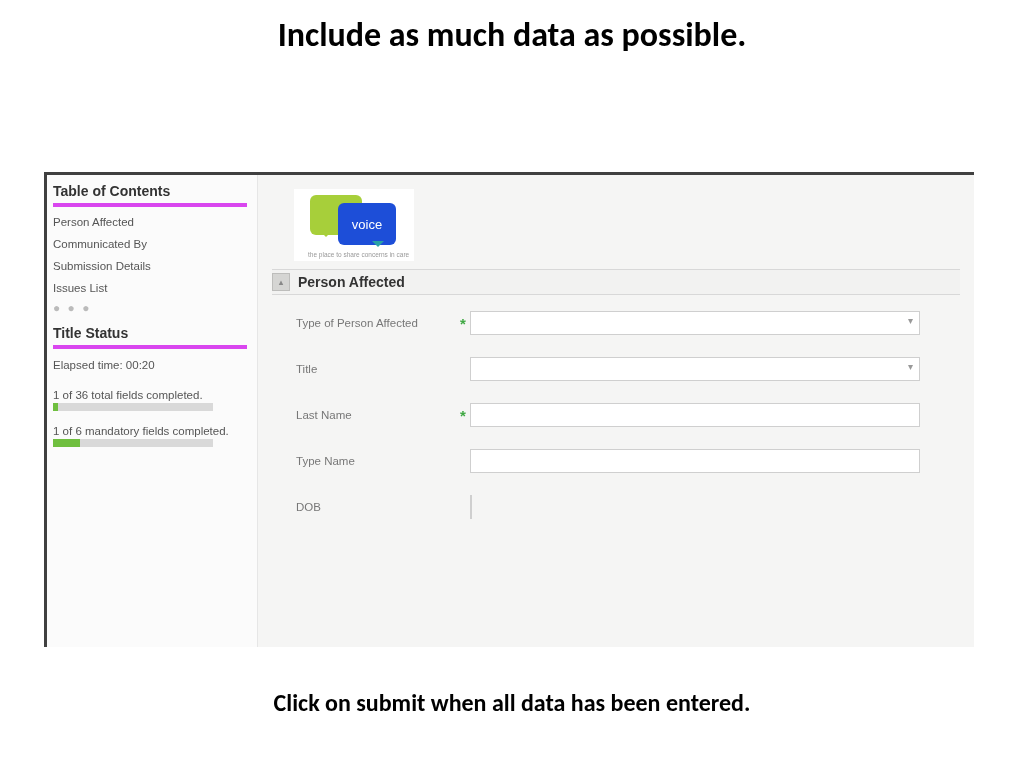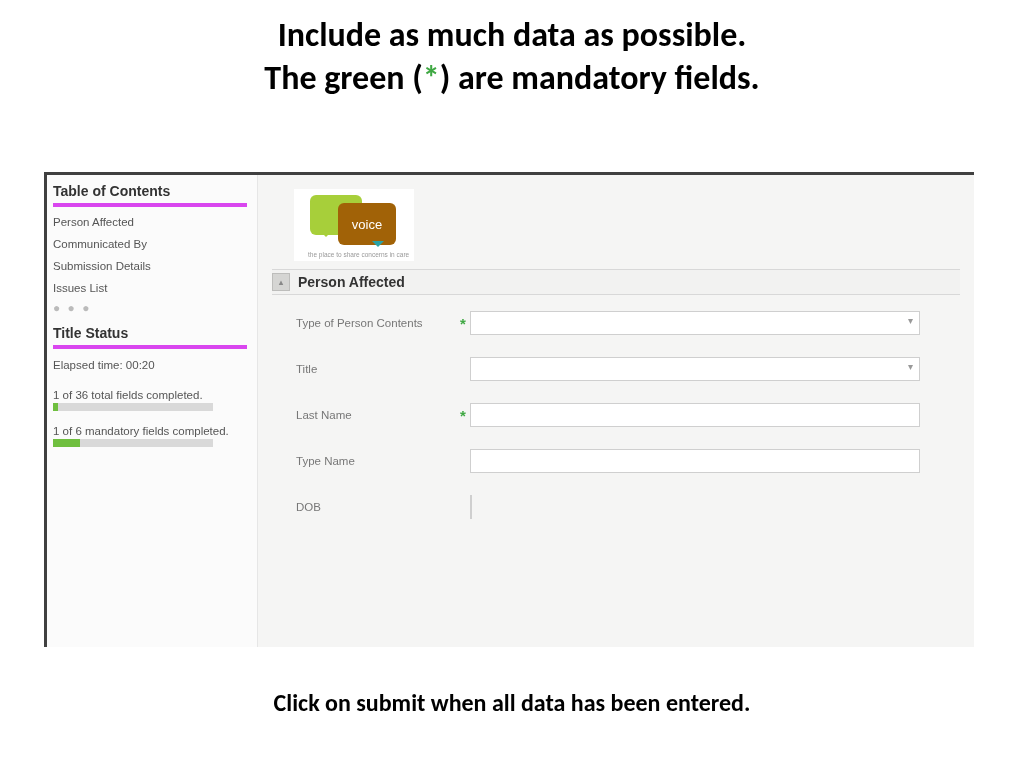--- a/index.html
+++ b/index.html
@@ -92,21 +92,21 @@
   }
   .bubble1 {
     width: 52px; height: 40px; background: #a7cf3a;
     border-radius: 6px; position: absolute; left: 16px; top: 6px;
   }
   .bubble1::after {
     content: ""; position: absolute; left: 10px; bottom: -8px;
     border: 6px solid transparent; border-top-color: #a7cf3a;
   }
   .bubble2 {
-    width: 58px; height: 42px; background: #a16207;
+    width: 58px; height: 42px; background: #1d4ed8;
     border-radius: 6px; position: absolute; left: 44px; top: 14px;
     display: flex; align-items: center; justify-content: center;
     color: #fff; font-size: 13px;
   }
   .bubble2::after {
     content: ""; position: absolute; right: 12px; bottom: -8px;
     border: 6px solid transparent; border-top-color: #2aa2a6;
   }
   .logo-tag {
     position: absolute; left: 14px; bottom: 3px; font-size: 6.5px; color: #999;
@@ -156,23 +156,20 @@
     color: #000;
   }
 </style>
 </head>
 <body>
 
 <div class="slide">
 
   <div class="heading">
     <div>Include as much data as possible.</div>
-    <div>
-      <span>The green (</span><span class="asterisk">*</span><span>) are mandatory fields.</span>
-    </div>
   </div>
 
   <div class="shot-wrap">
     <div class="shot">
 
       <div class="sidebar">
         <div class="sb-head">Table of Contents</div>
         <div class="sb-link">Person Affected</div>
         <div class="sb-link">Communicated By</div>
         <div class="sb-link">Submission Details</div>
@@ -205,21 +202,21 @@
 
         <div class="section-bar">
           <div class="collapse-btn">
             <span>▴</span>
           </div>
           <div class="section-title">Person Affected</div>
         </div>
 
 
         <div class="field-row">
-          <div class="flabel">Type of Person Contents</div>
+          <div class="flabel">Type of Person Affected</div>
           <div class="req">*</div>
           <div class="finput select"></div>
         </div>
 
         <div class="field-row">
           <div class="flabel">Title</div>
           <div class="req"></div>
           <div class="finput select"></div>
         </div>
 

